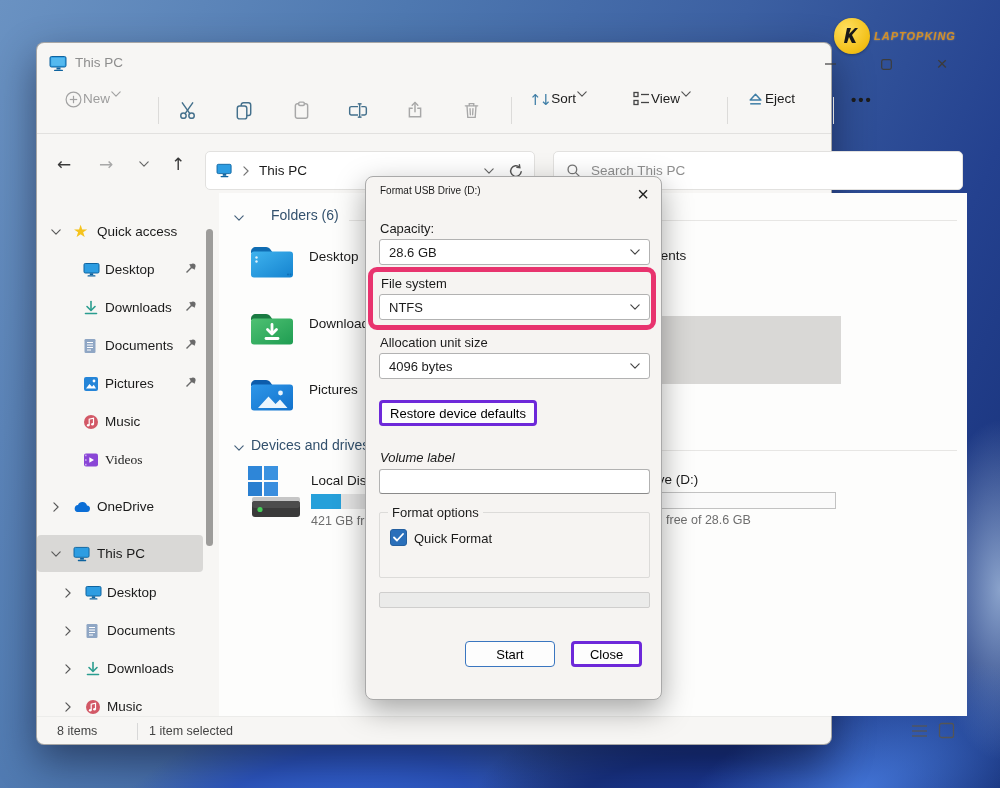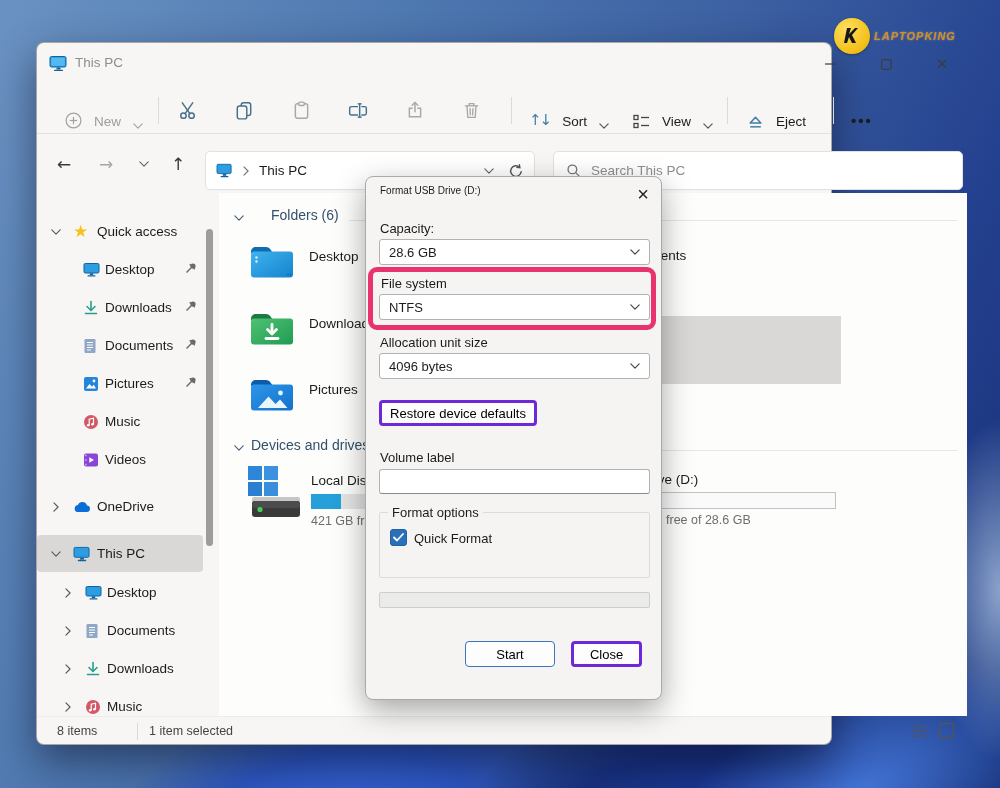--- a/index.html
+++ b/index.html
@@ -31,21 +31,21 @@
          border:1px solid rgba(70,70,70,.45); border-radius:8px; box-shadow:0 16px 40px rgba(0,0,20,.45); z-index:1; }
 
   .titlebar { position:absolute; left:0; top:0; width:100%; height:44px; }
   .tb-icon { position:absolute; left:12px; top:12px; }
   .tb-title { position:absolute; left:38px; top:12px; font-size:13.5px; color:#8e8e8e; }
   .winctl { position:absolute; top:0; width:42px; height:42px; display:flex; align-items:center; justify-content:center; color:#3c3c3c; }
   .ctl-min { left:772px; } .ctl-max { left:828px; } .ctl-close { left:884px; font-size:19px; }
 
   .toolbar { position:absolute; left:0; top:44px; width:100%; height:47px; border-bottom:1px solid #e2e1df; }
   .tool-div { position:absolute; top:10px; width:1px; height:27px; background:#dcdbd9; }
-  .tool { position:absolute; top:4px; height:38px; display:flex; align-items:flex-end; gap:12px; border-radius:4px; padding:0 8px; }
+  .tool { position:absolute; top:4px; height:38px; display:flex; align-items:flex-start; gap:1px; border-radius:4px; padding:0 8px; }
   .tool-label { font-size:13.5px; color:#1b1b1b; }
   .tool-label.dim { color:#9d9d9d; }
   .chev { width:10px; height:6px; }
   .chev path { fill:none; stroke:currentColor; stroke-width:1.4; stroke-linecap:round; stroke-linejoin:round; }
   .chev-right { transform:rotate(-90deg); }
   .iconbtn { position:absolute; top:5px; width:36px; height:36px; display:flex; align-items:center; justify-content:center; border-radius:4px; }
   .sort-glyph { font-size:15px; color:#3f7ea6; letter-spacing:-2px; font-family:"DejaVu Sans",sans-serif; }
   .more-glyph { font-size:15px; font-weight:bold; letter-spacing:2px; color:#1b1b1b; }
 
   .navbar { position:absolute; left:0; top:92px; width:100%; height:58px; }
@@ -377,21 +377,21 @@
           <svg width="16" height="16" viewBox="0 0 16 16">
               <circle cx="8" cy="8" r="7" fill="#d25866"></circle>
               <path d="M6.2 11.2 V5.2 L10.5 4.2 V10.2" fill="none" stroke="#fff" stroke-width="1.2"></path>
               <circle cx="5.2" cy="11.2" r="1.3" fill="#fff"></circle>
               <circle cx="9.5" cy="10.2" r="1.3" fill="#fff"></circle>
             </svg>
         </span>
         <span class="s-label l1">Music</span>
       </div>
 
-      <div class="side-item" style="top:398px;">
+      <div class="side-item" style="top:398px;font-family:Liberation Serif, serif;">
         <span class="s-icon l1">
           <svg width="16" height="16" viewBox="0 0 16 16">
               <rect x="1" y="1.5" width="14" height="13" rx="2" fill="#8a46d6"></rect>
               <path d="M6.3 5.2 L11 8 L6.3 10.8 Z" fill="#fff"></path>
               <rect x="2" y="2.6" width="1.6" height="1.6" fill="#c9a8f0"></rect>
               <rect x="2" y="7.2" width="1.6" height="1.6" fill="#c9a8f0"></rect>
               <rect x="2" y="11.8" width="1.6" height="1.6" fill="#c9a8f0"></rect>
             </svg>
         </span>
         <span class="s-label l1">Videos</span>
@@ -620,21 +620,21 @@
     <span class="dlg-label" style="left:14px;top:158px;">Allocation unit size</span>
     <div class="dlg-select" style="top:176px;">
       <span>4096 bytes</span>
       <svg class="chev" viewBox="0 0 12 7">
           <path d="M1 1l5 5 5-5"></path>
         </svg>
     </div>
 
     <button class="dlg-btn" style="left:13px;top:223px;width:158px;">Restore device defaults</button>
 
-    <span class="dlg-label" style="left:14px;top:273px;">Volume label</span>
+    <span class="dlg-label" style="left:14px;top:273px;font-style:italic;">Volume label</span>
     <input class="dlg-input" type="text" value="" style="">
 
     <div class="dlg-group">
       <span class="dlg-legend">Format options</span>
       <span class="dlg-check">
         <svg width="11" height="9" viewBox="0 0 11 9">
             <path d="M1 4.5 L4 7.5 L10 1" fill="none" stroke="#fff" stroke-width="1.8" stroke-linecap="round" stroke-linejoin="round"></path>
           </svg>
       </span>
       <span class="dlg-checklbl">Quick Format</span>

